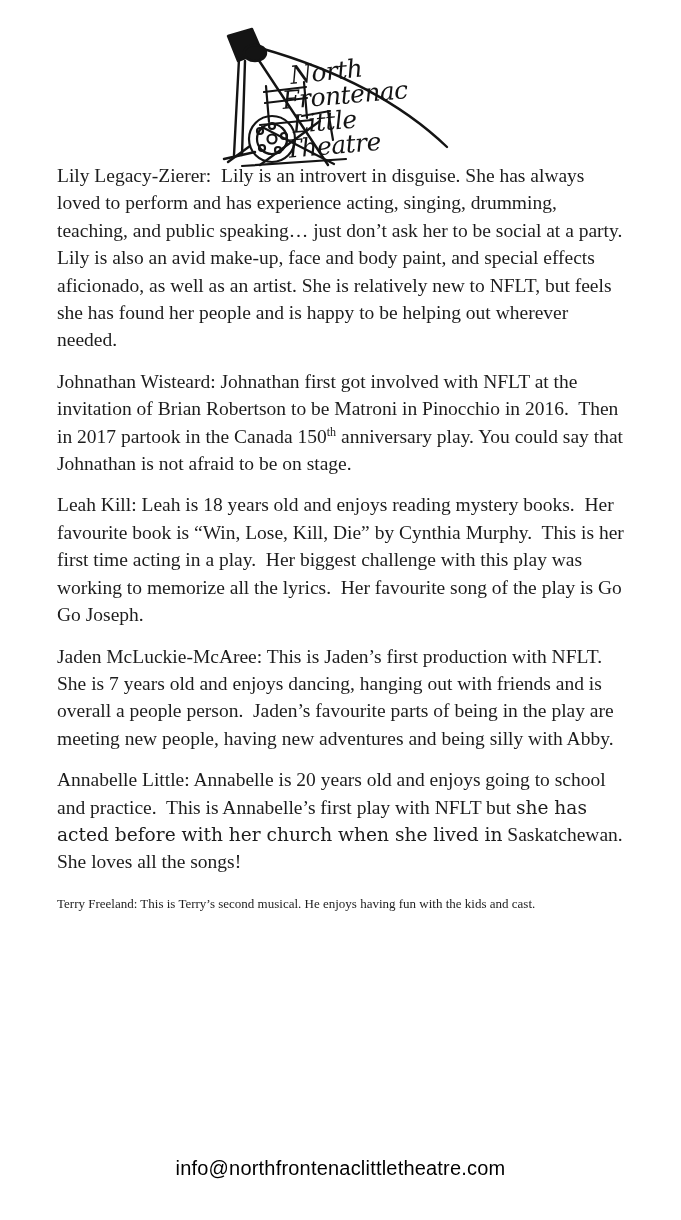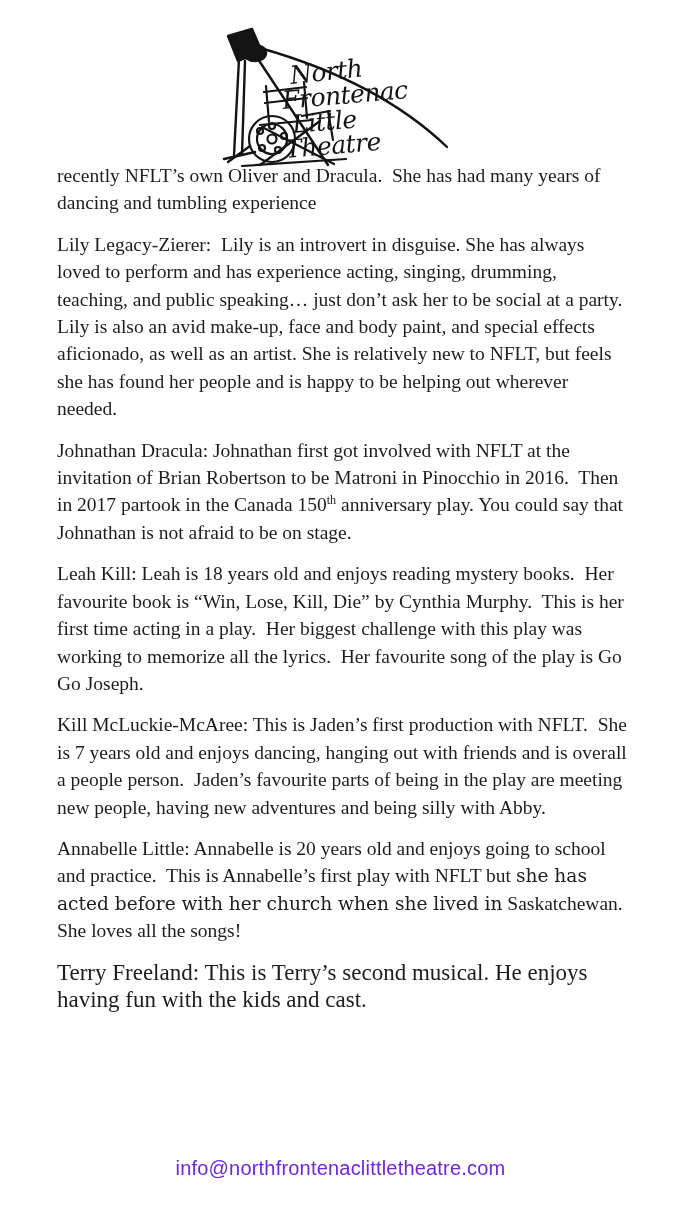--- a/index.html
+++ b/index.html
@@ -26,29 +26,29 @@
   .content {
     position:absolute; left:57px; top:162px; width:573px;
   }
   .content p {
     margin:0 0 14px 0;
     font-size:19.5px;
     line-height:27.4px;
     white-space:pre-wrap;
   }
   .content p b { font-weight:normal; }
-  .content p.small { font-size:23px; line-height:27px; }
+  .content p.small { font-size:13px; line-height:27px; }
   .content sup { font-size:0.62em; line-height:0; vertical-align:super; }
   .content .alt { font-family:"DejaVu Serif", serif; font-size:18.6px; }
   .footer {
     position:absolute; left:0; bottom:40px; width:100%;
     text-align:center;
     font-family:"Liberation Sans", sans-serif;
     font-size:20px;
-    color:#6d28d9;
+    color:#000000;
     letter-spacing:0.2px;
   }
 </style>
 </head>
 <body>
 
 <div class="page">
 
   <div class="logo">
     <svg width="470" height="145" viewBox="0 0 470 145" xmlns="http://www.w3.org/2000/svg">
@@ -96,24 +96,23 @@
       <g>
         <text x="93" y="58" transform="rotate(-6 93 58)">North</text>
         <text x="85" y="83" transform="rotate(-5 85 83)">Frontenac</text>
         <text x="95" y="107" transform="rotate(-5 95 107)">Little</text>
         <text x="88" y="132" transform="rotate(-5 88 132)">Theatre</text>
       </g>
     </svg>
   </div>
 
   <div class="content">
-      <p><span>recently NFLT’s own Oliver and Dracula.  She has had many years of dancing and tumbling experience</span></p>
       <p><b>Lily Legacy-Zierer:</b><span>  Lily is an introvert in disguise. She has always loved to perform and has experience acting, singing, drumming, teaching, and public speaking… just don’t ask her to be social at a party. Lily is also an avid make-up, face and body paint, and special effects aficionado, as well as an artist. She is relatively new to NFLT, but feels she has found her people and is happy to be helping out wherever needed.</span></p>
-      <p><b>Johnathan Dracula:</b><span> Johnathan first got involved with NFLT at the invitation of Brian Robertson to be Matroni in Pinocchio in 2016.  Then in 2017 partook in the Canada 150</span><sup>th</sup><span> anniversary play. You could say that Johnathan is not afraid to be on stage.</span></p>
+      <p><b>Johnathan Wisteard:</b><span> Johnathan first got involved with NFLT at the invitation of Brian Robertson to be Matroni in Pinocchio in 2016.  Then in 2017 partook in the Canada 150</span><sup>th</sup><span> anniversary play. You could say that Johnathan is not afraid to be on stage.</span></p>
       <p><b>Leah Kill:</b><span> Leah is 18 years old and enjoys reading mystery books.  Her favourite book is “Win, Lose, Kill, Die” by Cynthia Murphy.  This is her first time acting in a play.  Her biggest challenge with this play was working to memorize all the lyrics.  Her favourite song of the play is Go Go Joseph.</span></p>
-      <p><b>Kill McLuckie-McAree:</b><span> This is Jaden’s first production with NFLT.  She is 7 years old and enjoys dancing, hanging out with friends and is overall a people person.  Jaden’s favourite parts of being in the play are meeting new people, having new adventures and being silly with Abby.</span></p>
+      <p><b>Jaden McLuckie-McAree:</b><span> This is Jaden’s first production with NFLT.  She is 7 years old and enjoys dancing, hanging out with friends and is overall a people person.  Jaden’s favourite parts of being in the play are meeting new people, having new adventures and being silly with Abby.</span></p>
       <p><b>Annabelle Little:</b><span> Annabelle is 20 years old and enjoys going to school and practice.  This is Annabelle’s first play with NFLT but </span><span class="alt">she has acted before with her church when she lived in</span><span> Saskatchewan.  She loves all the songs!</span></p>
       <p class="small"><b>Terry Freeland:</b><span> This is Terry’s second musical. He enjoys having fun with the kids and cast.</span></p>
     </div>
 
   <div class="footer">info@northfrontenaclittletheatre.com</div>
 
 </div>
 
 </body></html>

